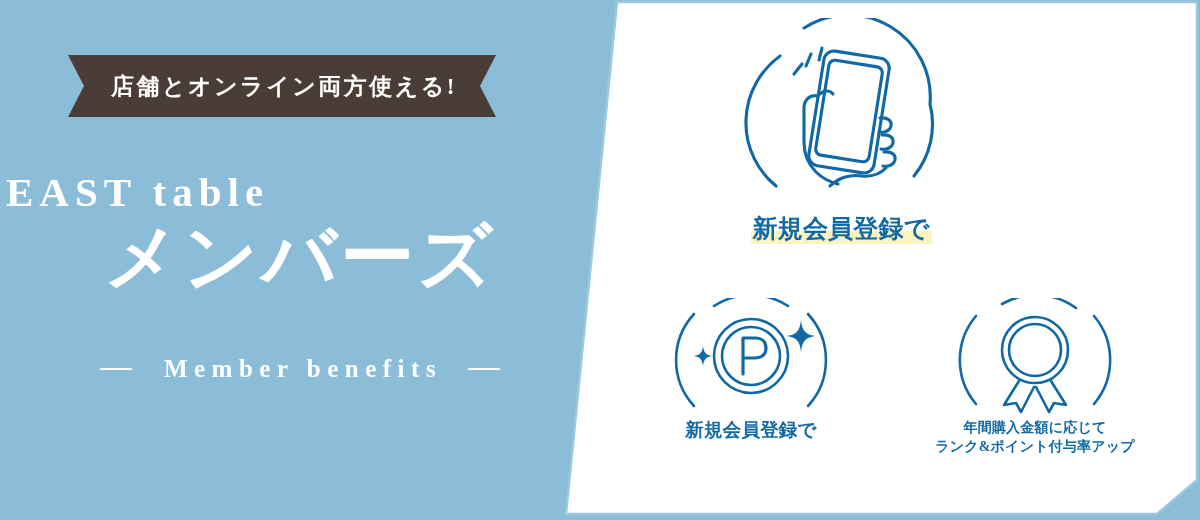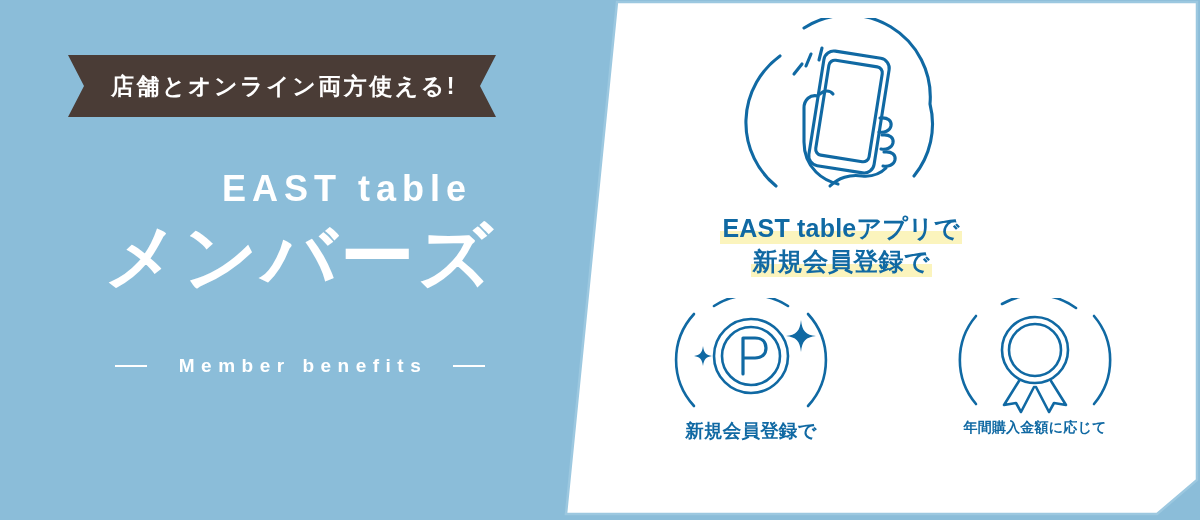--- a/index.html
+++ b/index.html
@@ -12,20 +12,21 @@
     background: #ffffff;
     font-family: "Liberation Sans", "DejaVu Sans", sans-serif;
   }
 
   #banner {
     position: relative;
     width: 1200px;
     height: 520px;
     background: #8bbdd9;
     overflow: hidden;
+    font-family: Liberation Serif, serif;
   }
 
   
   .right-panel {
     position: absolute;
     left: 0; top: 0;
     width: 1200px; height: 520px;
     background: #ffffff;
     -webkit-clip-path: polygon(617px 2px, 1197px 2px, 1197px 480px, 1157px 514px, 566px 514px);
     clip-path: polygon(617px 2px, 1197px 2px, 1197px 480px, 1157px 514px, 566px 514px);
@@ -63,23 +64,23 @@
     font-weight: bold;
     letter-spacing: 2.5px;
     white-space: nowrap;
     padding-left: 4px;
   }
 
   .brand-line {
     position: absolute;
     left: 0; top: 168px;
     width: 688px;
-    text-align: center;
-    color: #ffffff;
-    font-size: 36px;
+    text-align: left;
+    color: #ffffff;
+    font-size: 41px;
     font-weight: bold;
     letter-spacing: 6px;
     padding-left: 6px;
   }
 
   .headline {
     position: absolute;
     left: 0; top: 218px;
     width: 600px;
     text-align: center;
@@ -101,21 +102,21 @@
     gap: 26px;
   }
   .subline .dash {
     display: block;
     width: 32px;
     height: 2px;
     background: #ffffff;
   }
   .subline .sub-text {
     color: #ffffff;
-    font-size: 19px;
+    font-size: 25px;
     font-weight: bold;
     letter-spacing: 6.5px;
     white-space: nowrap;
     padding-left: 6px;
   }
 
   
   .right-content {
     position: absolute;
     left: 566px; top: 0;
@@ -227,21 +228,20 @@
           <path d="M150 134 C158 133 162 137 161 142 C160 147 154 149 149 148"></path>
 
           <path d="M96 168 C104 160 116 156 128 158 C138 159 146 156 152 150"></path>
 
           <path d="M60 56 L68 46"></path>
           <path d="M72 48 L77 36"></path>
           <path d="M85 42 L88 30"></path>
         </svg>
       </div>
       <div class="app-caption">
-        <div><span>EAST tableアプリで</span></div>
         <div><span>新規会員登録で</span></div>
       </div>
     </div>
 
     <div class="feature-row">
 
       <div class="feature">
         <div class="art">
           <svg viewBox="0 0 190 118" width="190" height="118" fill="none" stroke="#1069a3" stroke-width="2.6" stroke-linecap="round" stroke-linejoin="round">
 
@@ -277,18 +277,19 @@
 
             <circle cx="95" cy="52" r="26"></circle>
 
             <path d="M79 83 L64 107 L76 105 L81 114 L94 89"></path>
 
             <path d="M111 83 L126 107 L114 105 L109 114 L96 89"></path>
           </svg>
         </div>
         <div class="cap">
           <div>年間購入金額に応じて</div>
+          <div>ランク&amp;ポイント付与率アップ</div>
         </div>
       </div>
 
     </div>
   </div>
 </div>
 
 </body></html>

